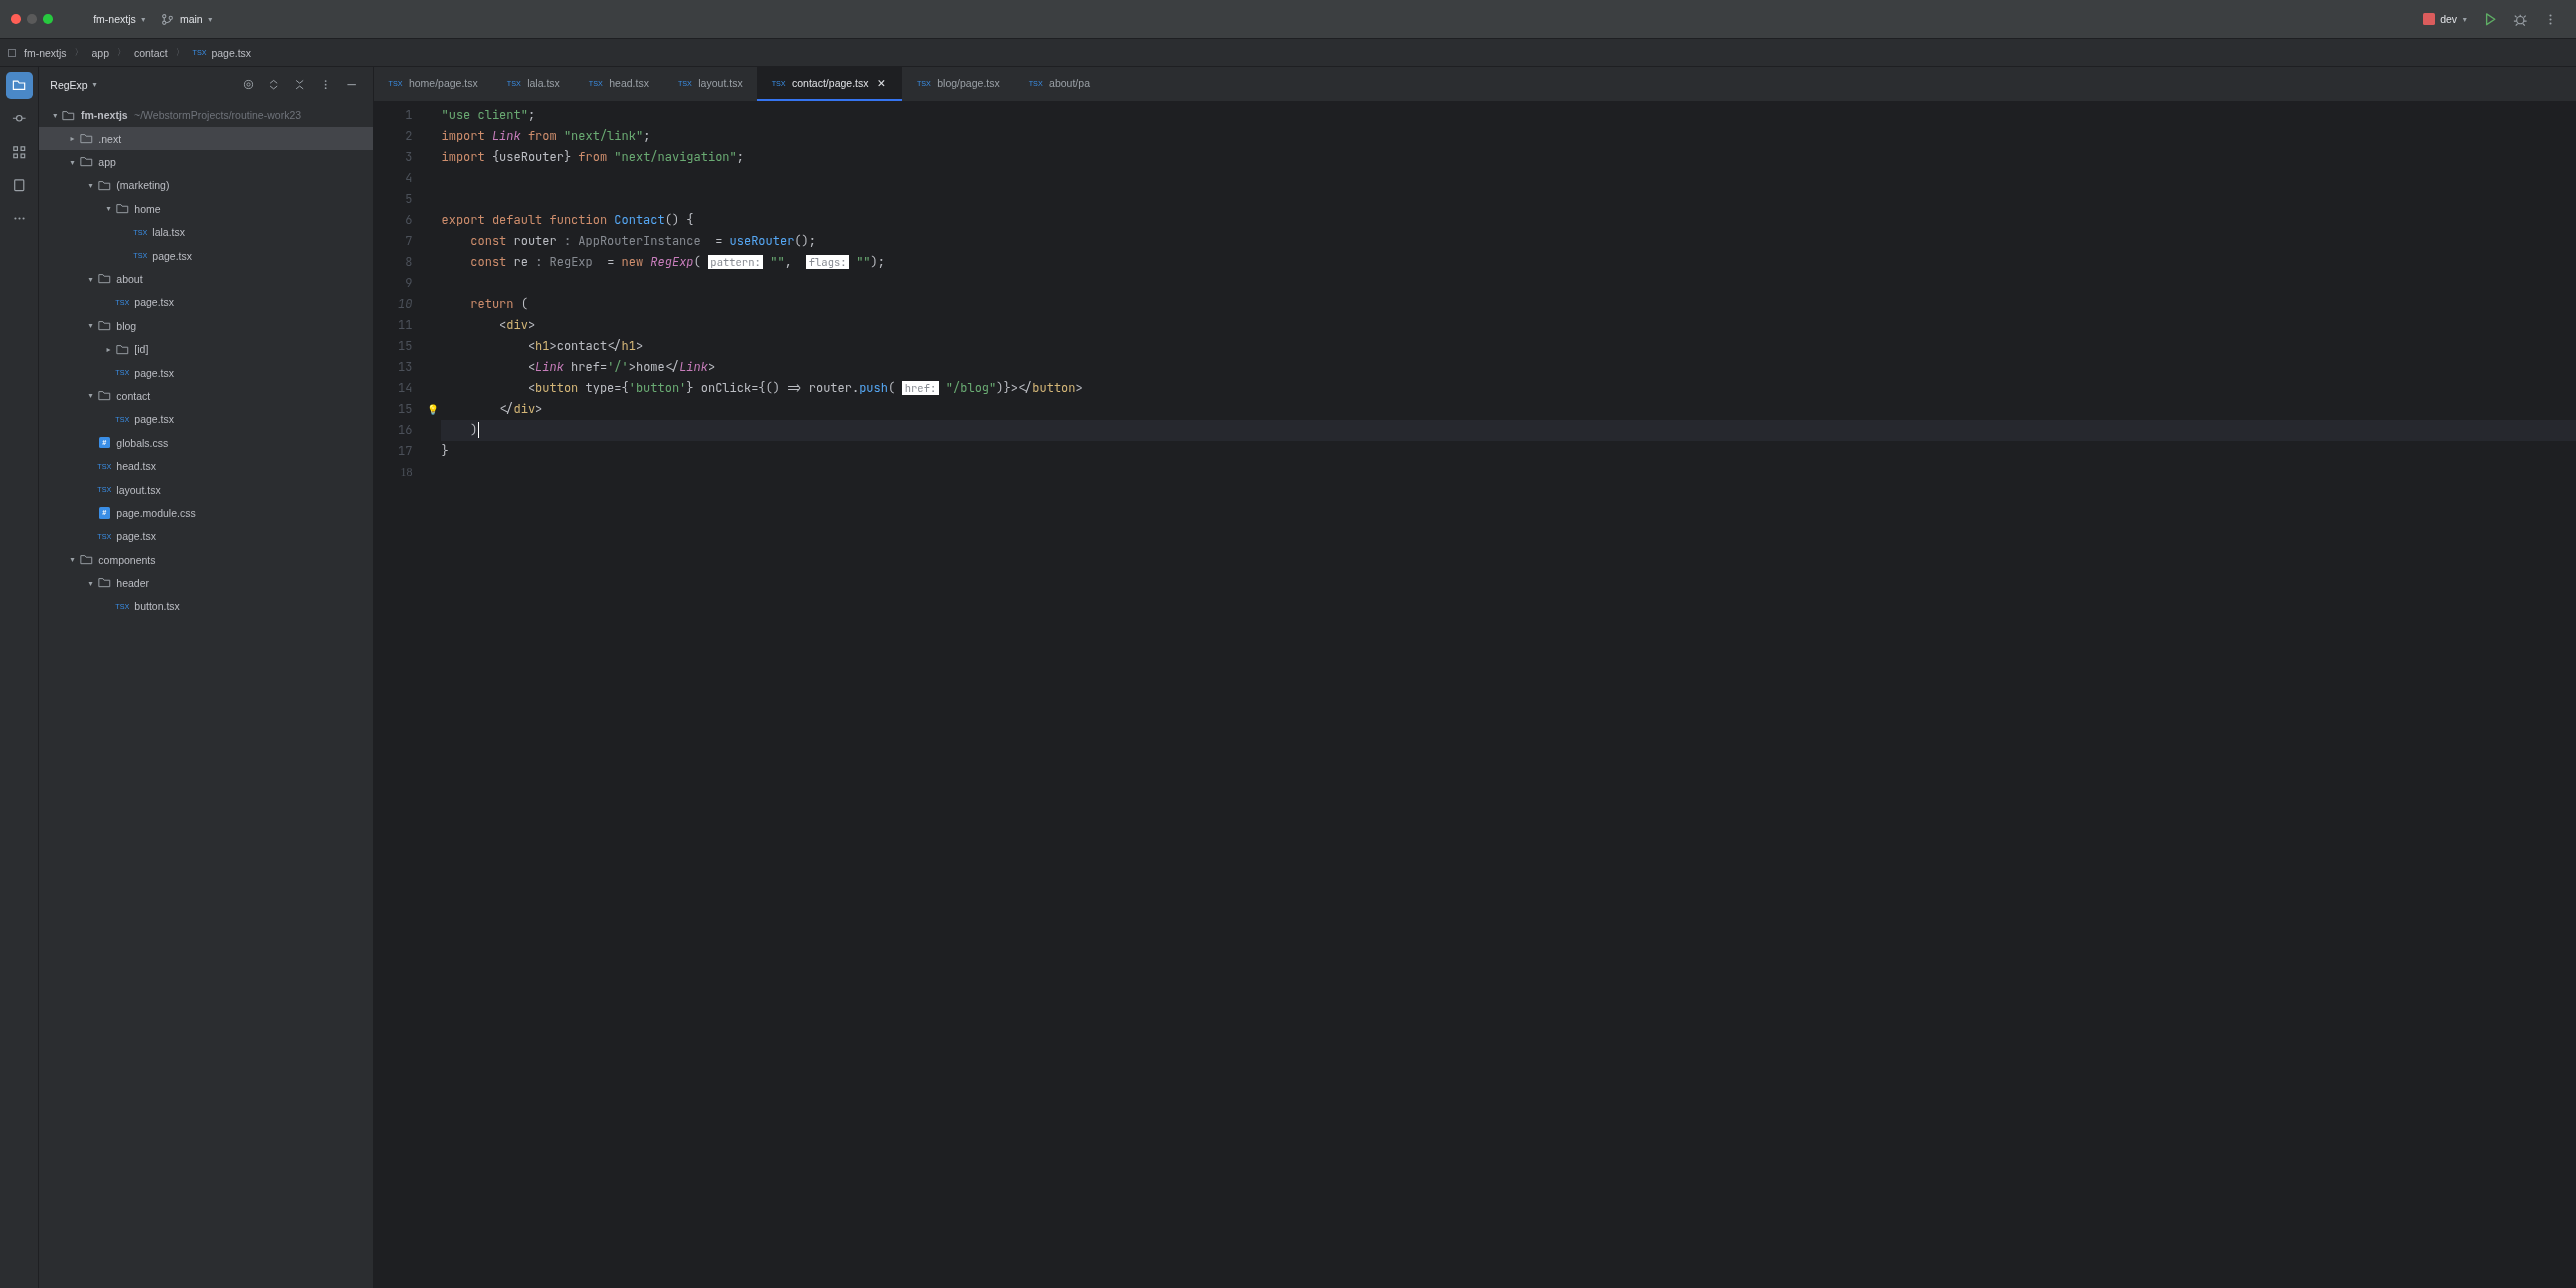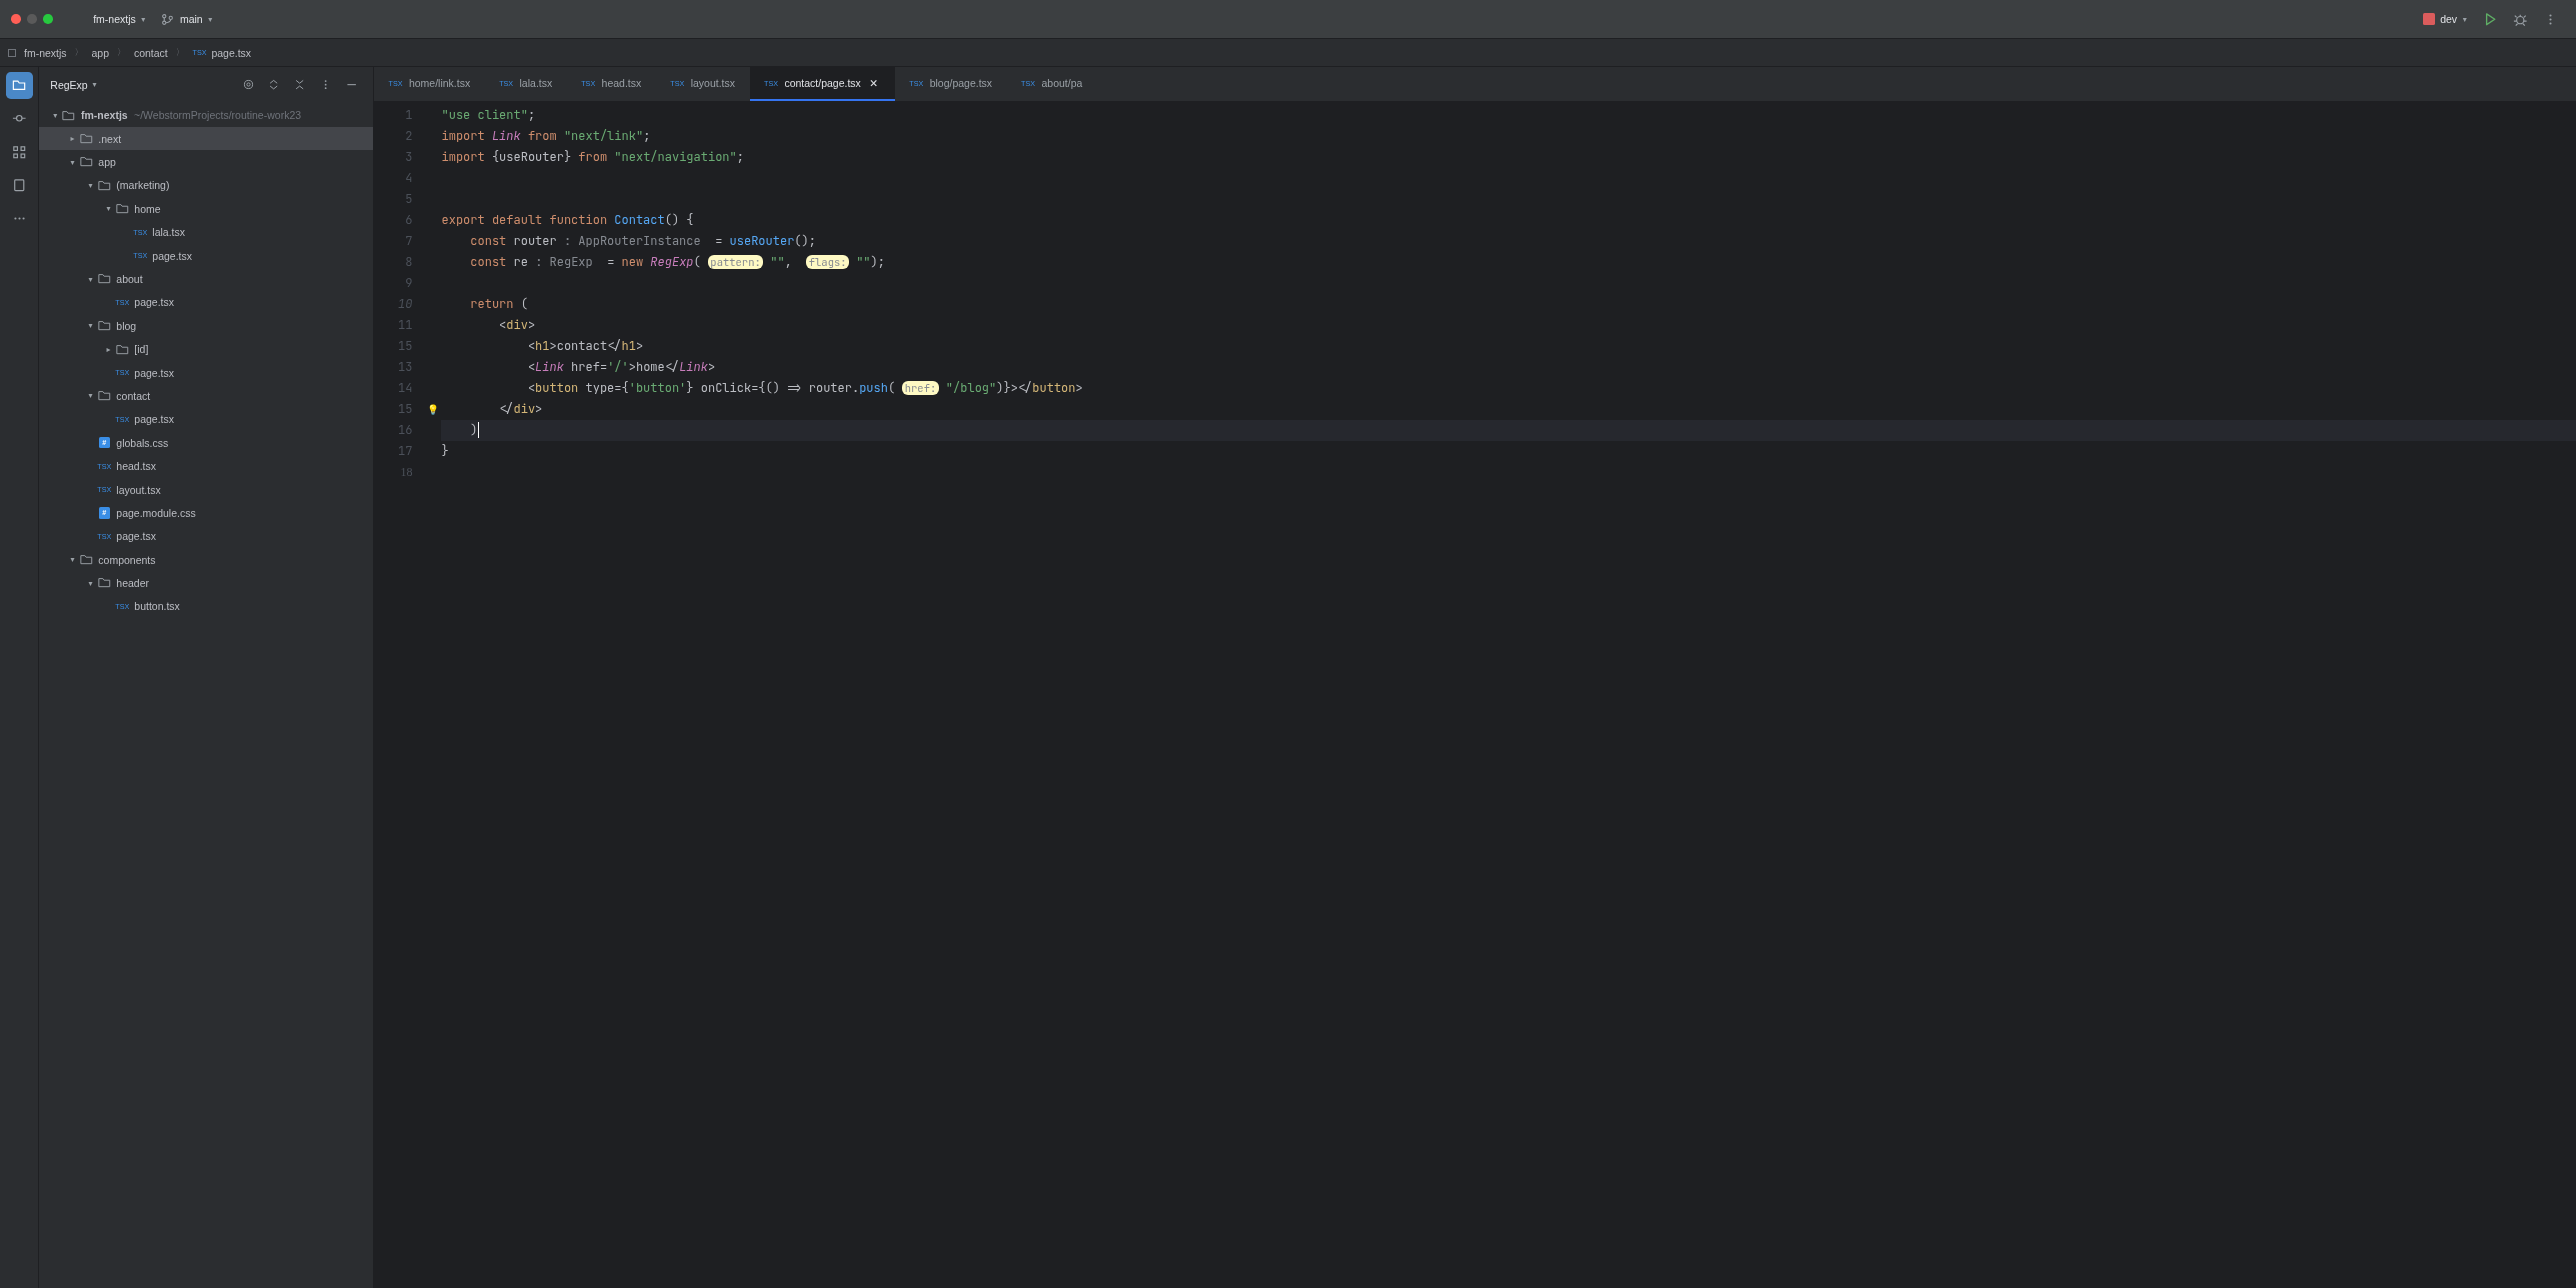--- a/index.html
+++ b/index.html
@@ -143,21 +143,21 @@
 .gutter-extra { width: 11.3px; padding-top: 3.2px; }
 .bulb { color: #f2c55c; }
 .code { flex: 1; padding-top: 3.2px; white-space: pre; padding-left: 3.2px; }
 .code-line { height: 21px; }
 .code-line.hl { background: #26282e; }
 .kw { color: #cf8e6d; }
 .str { color: #6aab73; }
 .fn { color: #56a8f5; }
 .type { color: #bcbec4; }
 .cls { color: #c77dbb; font-style: italic; }
-.param-hint { color: #868a91; background: #fef9c3; padding: 0 2.4px; border-radius: 6px; font-size: 10.5px; }
+.param-hint { color: #868a91; background: #ffffff; padding: 0 2.4px; border-radius: 0; font-size: 10.5px; }
 .type-hint { color: #868a91; }
 .tag { color: #d5b778; }
 .attr { color: #bcbec4; }
 .caret { border-left: 1.6px solid #fff; animation: blink 1.1s step-end infinite; }
 @keyframes blink { 50% { opacity: 0; } }
 svg { display: block; }
 </style>
 </head>
 <body>
 
@@ -475,21 +475,21 @@
             <span class="tree-label">button.tsx</span>
           </div>
         </div>
     </div>
   </div>
 
   <div class="editor-area">
     <div class="tabs" id="tabs">
         <div class="tab">
           <span class="tsx-badge">TSX</span>
-          <span>home/link.tsx</span>
+          <span>home/page.tsx</span>
         </div>
         <div class="tab">
           <span class="tsx-badge">TSX</span>
           <span>lala.tsx</span>
         </div>
         <div class="tab">
           <span class="tsx-badge">TSX</span>
           <span>head.tsx</span>
         </div>
         <div class="tab">

